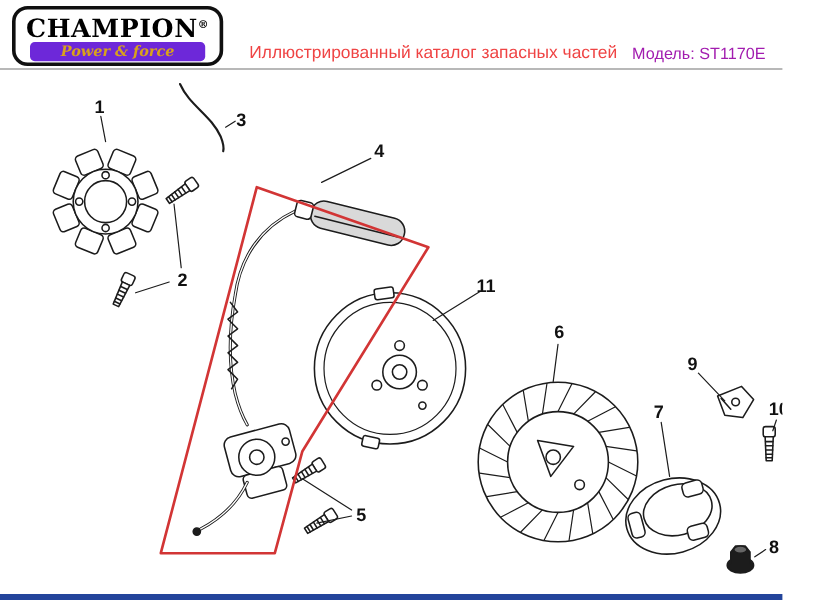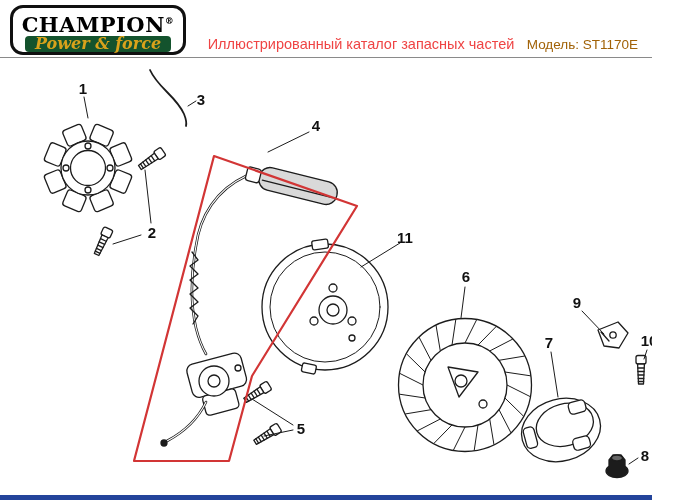--- a/index.html
+++ b/index.html
@@ -5,24 +5,24 @@
   html,body{margin:0;padding:0;background:#fff;}
   .page{position:relative;width:652px;height:503px;background:#fff;overflow:hidden;
         font-family:"Liberation Sans",sans-serif;}
 
   
   .logo{position:absolute;left:10px;top:5px;width:176px;height:50px;border:3px solid #101010;
         border-radius:13px;background:#fff;box-sizing:border-box;text-align:center;padding-top:2px;}
   .logo-brand{font-family:"DejaVu Serif",serif;font-weight:bold;font-size:21px;line-height:23px;
         color:#000;letter-spacing:.5px;white-space:nowrap;}
   .logo-brand sup{font-size:9px;vertical-align:super;}
-  .logo-tagline{margin:0 12px;background:#14532d;color:#d9a21b;border-radius:4px;
-        font-family:"DejaVu Serif",serif;font-style:italic;font-weight:bold;font-size:16px;line-height:16px;}
+  .logo-tagline{margin:0 12px;background:#6d28d9;color:#d9a21b;border-radius:4px;
+        font-family:"DejaVu Serif",serif;font-style:italic;font-weight:bold;font-size:12px;line-height:16px;}
   .title{position:absolute;left:70px;right:0;top:36px;text-align:center;font-size:14.5px;color:#ef4444;}
-  .model{position:absolute;right:14px;top:37px;font-size:13.5px;color:#a16207;}
+  .model{position:absolute;right:14px;top:37px;font-size:13.5px;color:#a21caf;}
   .rule{position:absolute;top:57px;left:0;width:700px;height:1px;background:#8a8a8a;}
   .bottom-bar{position:absolute;left:0;bottom:3px;width:700px;height:5px;background:#23449b;}
 
   
   #psvg{position:absolute;left:0;top:58px;}
   #psvg *{stroke:#1c1c1c;fill:none;stroke-width:1.3;stroke-linecap:round;stroke-linejoin:round;}
   #psvg .w{fill:#fff;}
   #psvg .gr{fill:#d9d9d9;}
   #psvg .dk{fill:#1c1c1c;}
   #psvg .mid{fill:#666;}

